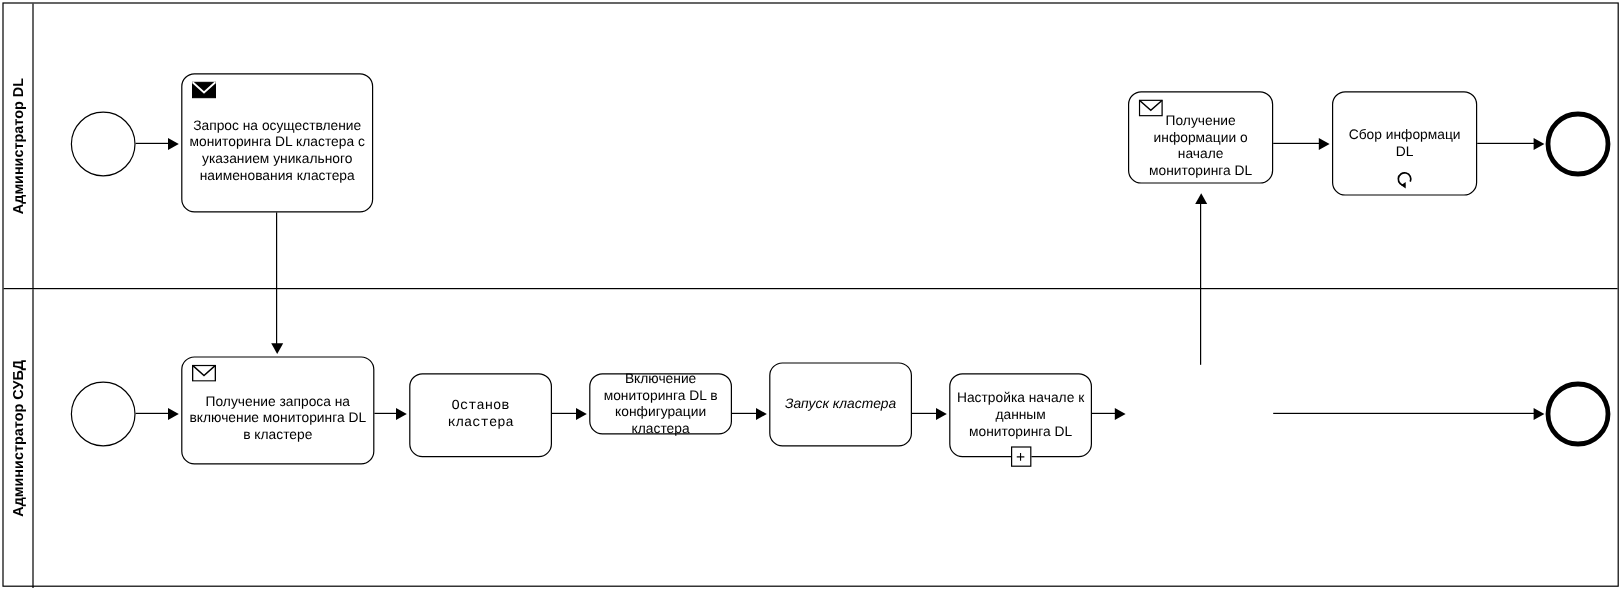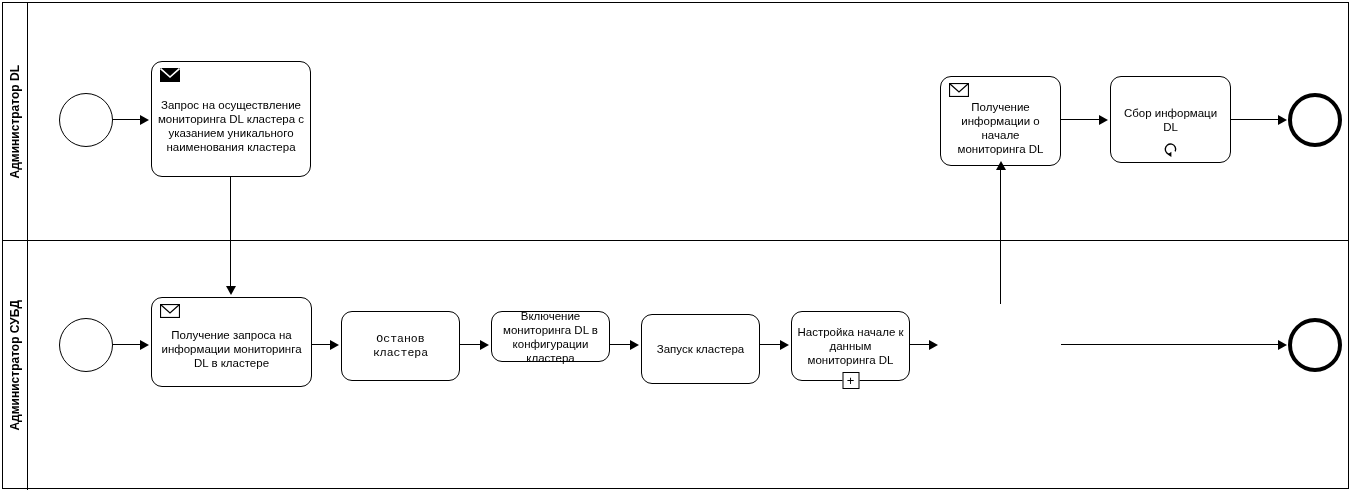--- a/index.html
+++ b/index.html
@@ -189,21 +189,21 @@
         <rect x="0.5" y="0.5" width="19" height="13" fill="#000" stroke="#000" stroke-width="1"></rect>
         <polyline points="0.5,0.5 10,9 19.5,0.5" fill="none" stroke="#fff" stroke-width="1.6"></polyline>
       </svg>
     </span>
     <span class="task-label task-label-shift">Запрос на осуществление мониторинга DL кластера с указанием уникального наименования кластера</span>
   </div>
 
   <div class="flow flow-v" style="left:230px; top:177px; height:111px;"></div>
   <div class="arrow-d" style="left:226px; top:286px;"></div>
 
-  <div class="task" style="left:940px; top:76px; width:121px; height:90px;">
+  <div class="task" style="left:940px; top:76px; width:121px; height:77px;">
     <span class="env">
       <svg width="20" height="14" viewBox="0 0 20 14">
         <rect x="0.5" y="0.5" width="19" height="13" fill="#fff" stroke="#000" stroke-width="1.2"></rect>
         <polyline points="0.5,0.5 10,9 19.5,0.5" fill="none" stroke="#000" stroke-width="1.2"></polyline>
       </svg>
     </span>
     <span class="task-label task-label-shift">Получение информации о начале мониторинга DL</span>
   </div>
 
   <div class="flow flow-h" style="left:1061px; top:119px; width:40px;"></div>
@@ -229,41 +229,41 @@
   <div class="flow flow-h" style="left:113px; top:344px; width:29px;"></div>
   <div class="arrow-r" style="left:140px; top:340px;"></div>
 
   <div class="task" style="left:151px; top:297px; width:161px; height:90px;">
     <span class="env">
       <svg width="20" height="14" viewBox="0 0 20 14">
         <rect x="0.5" y="0.5" width="19" height="13" fill="#fff" stroke="#000" stroke-width="1.2"></rect>
         <polyline points="0.5,0.5 10,9 19.5,0.5" fill="none" stroke="#000" stroke-width="1.2"></polyline>
       </svg>
     </span>
-    <span class="task-label task-label-shift">Получение запроса на информации мониторинга DL в кластере</span>
+    <span class="task-label task-label-shift">Получение запроса на включение мониторинга DL в кластере</span>
   </div>
 
   <div class="flow flow-h" style="left:312px; top:344px; width:20px;"></div>
   <div class="arrow-r" style="left:330px; top:340px;"></div>
 
   <div class="task" style="left:341px; top:311px; width:119px; height:70px;font-family:Liberation Mono, monospace;">
     <span class="task-label">Останов кластера</span>
   </div>
 
   <div class="flow flow-h" style="left:460px; top:344px; width:22px;"></div>
   <div class="arrow-r" style="left:480px; top:340px;"></div>
 
   <div class="task" style="left:491px; top:311px; width:119px; height:51px;">
     <span class="task-label">Включение мониторинга DL в конфигурации кластера</span>
   </div>
 
   <div class="flow flow-h" style="left:610px; top:344px; width:22px;"></div>
   <div class="arrow-r" style="left:630px; top:340px;"></div>
 
-  <div class="task" style="left:641px; top:314px; width:119px; height:70px;">
+  <div class="task" style="left:641px; top:302px; width:119px; height:70px;font-style:italic;">
     <span class="task-label">Запуск кластера</span>
   </div>
 
   <div class="flow flow-h" style="left:760px; top:344px; width:22px;"></div>
   <div class="arrow-r" style="left:780px; top:340px;"></div>
 
   <div class="task" style="left:791px; top:311px; width:119px; height:70px;">
     <span class="task-label">Настройка начале к данным мониторинга DL</span>
     <span class="marker-plus">+</span>
   </div>

